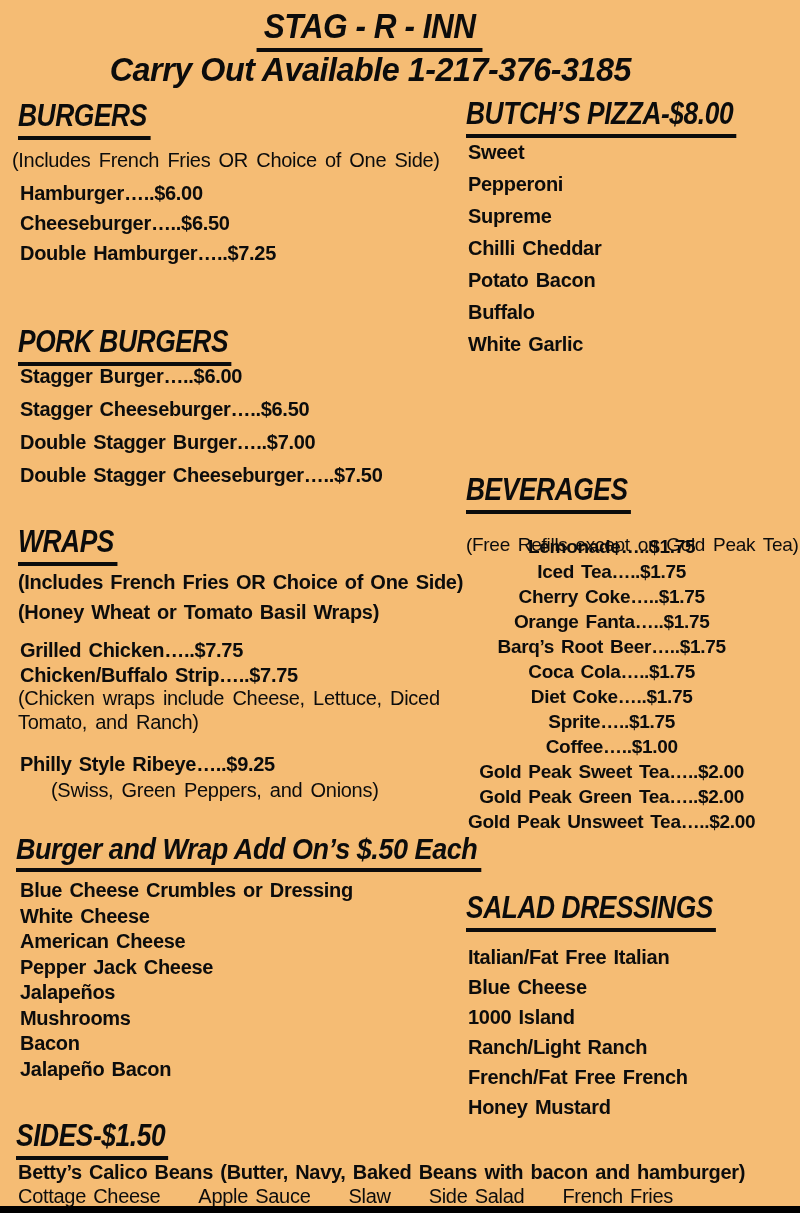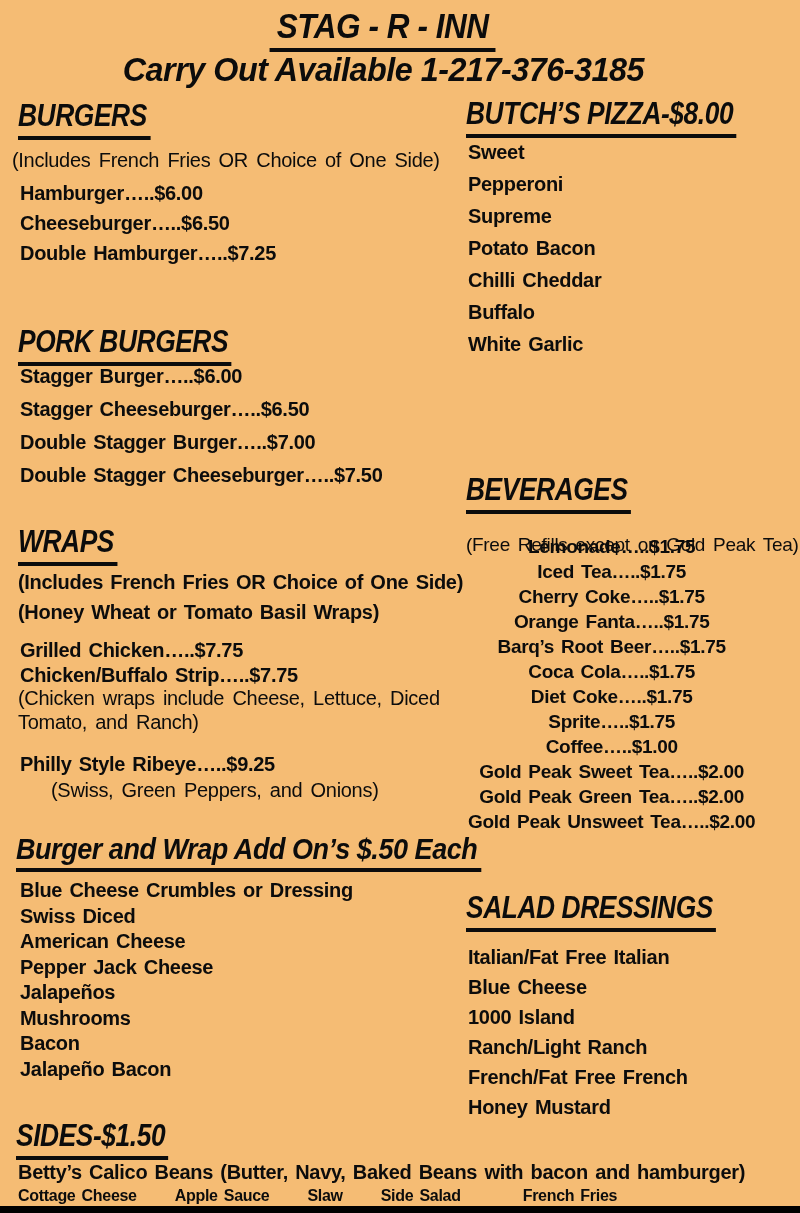--- a/index.html
+++ b/index.html
@@ -15,21 +15,21 @@
   
   .hd{
     font-weight:bold; font-style:italic;
     display:inline-block;
     transform:scaleX(.85); transform-origin:0 50%;
     border-bottom:4px solid #0c0c0c;
     padding:0 4px 2px 0;
     font-size:31px; letter-spacing:-.5px; white-space:nowrap;
   }
   .hd.wide{transform:scaleX(.9); font-size:30px;}
-  .title-wrap{width:740px; text-align:center;margin-left:13px;}
+  .title-wrap{width:740px; text-align:center;}
   .title1{
     font-weight:bold; font-style:italic; font-size:35px;
     display:inline-block; transform:scaleX(.9); transform-origin:50% 50%;
     border-bottom:4px solid #0c0c0c; padding:0 8px 2px 8px;
     letter-spacing:-.5px; white-space:nowrap;
   }
   .title2{
     font-weight:bold; font-style:italic; font-size:34px;
     display:inline-block; transform:scaleX(.95); transform-origin:50% 50%;
     letter-spacing:-.5px; white-space:nowrap;
@@ -52,24 +52,24 @@
   .bnote{
     font-weight:bold; font-size:20px; letter-spacing:-.3px;
     word-spacing:2px; line-height:29px; white-space:nowrap;
   }
   .item-line{
     font-weight:bold; font-size:20px; letter-spacing:-.3px;
     word-spacing:2px; white-space:nowrap; line-height:25px;
   }
   .sides-row div{
     display:inline-block; margin-right:38px;
-    font-weight:bold; font-size:16px; letter-spacing:-.3px; word-spacing:2px;
+    font-weight:normal; font-size:20px; letter-spacing:-.3px; word-spacing:2px;
     line-height:24px;
   }
-  .sides-row div:last-child{margin-right:0;margin-left:24px;}
+  .sides-row div:last-child{margin-right:0;}
   .bottom-bar{
     left:0; bottom:0; width:800px; height:7px; background:#000;
   }
 </style>
 </head>
 <body>
 
 <div class="abs title-wrap" style="top:6px; left:0;">
   <span class="title1">STAG - R - INN</span>
 </div>
@@ -108,21 +108,21 @@
   </div>
 <div class="abs note" style="top:686px; left:18px; width:440px;">(Chicken wraps include Cheese, Lettuce, Diced Tomato, and Ranch)</div>
 <div class="abs item-line" style="top:752px; left:20px;">Philly Style Ribeye…..$9.25</div>
 <div class="abs note" style="top:778px; left:18px;margin-left:33px;">(Swiss, Green Peppers, and Onions)</div>
 
 <div class="abs" style="top:832px; left:16px;">
   <span class="hd wide">Burger and Wrap Add On’s $.50 Each</span>
 </div>
 <div class="abs list lh255" style="top:878px; left:20px;">
     <div>Blue Cheese Crumbles or Dressing</div>
-    <div>Swiss Diced</div>
+    <div>White Cheese</div>
     <div>American Cheese</div>
     <div>Pepper Jack Cheese</div>
     <div>Jalapeños</div>
     <div>Mushrooms</div>
     <div>Bacon</div>
     <div>Jalapeño Bacon</div>
   </div>
 
 <div class="abs" style="top:1118px; left:16px;">
   <span class="hd">SIDES-$1.50</span>
@@ -130,22 +130,22 @@
 <div class="abs item-line" style="top:1160px; left:18px;">Betty’s Calico Beans (Butter, Navy, Baked Beans with bacon and hamburger)</div>
 <div class="abs sides-row" style="top:1184px; left:18px; width:780px;"><div>Cottage Cheese</div><div>Apple Sauce</div><div>Slaw</div><div>Side Salad</div><div>French Fries</div></div>
 
 <div class="abs" style="top:96px; left:466px;">
   <span class="hd">BUTCH’S PIZZA-$8.00</span>
 </div>
 <div class="abs list lh32" style="top:136px; left:468px;">
     <div>Sweet</div>
     <div>Pepperoni</div>
     <div>Supreme</div>
+    <div>Chilli Cheddar</div>
     <div>Potato Bacon</div>
-    <div>Chilli Cheddar</div>
     <div>Buffalo</div>
     <div>White Garlic</div>
   </div>
 
 <div class="abs" style="top:472px; left:466px;">
   <span class="hd">BEVERAGES</span>
 </div>
 <div class="abs note" style="top:510px; left:466px; font-size:19px;margin-top:23px;">(Free Refills except on Gold Peak Tea)</div>
 <div class="abs list bev" style="top:534px; left:468px;">
     <div>Lemonade…..$1.75</div>

